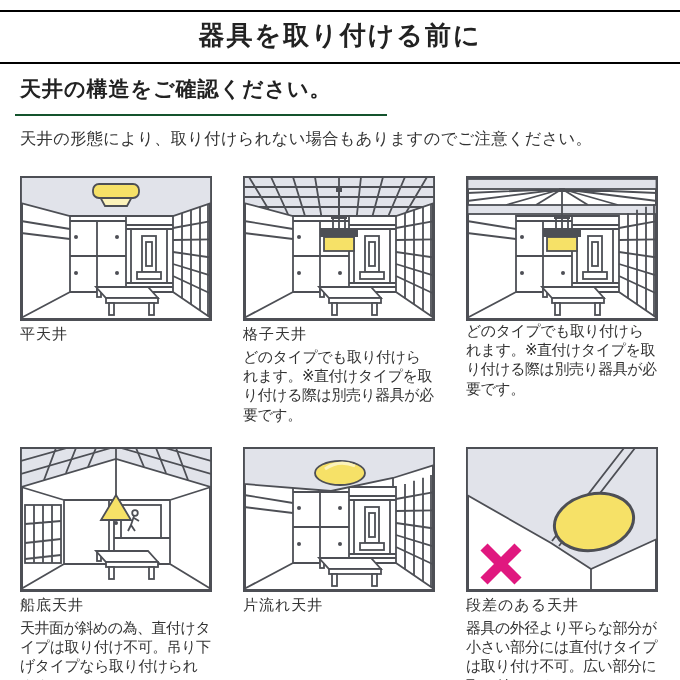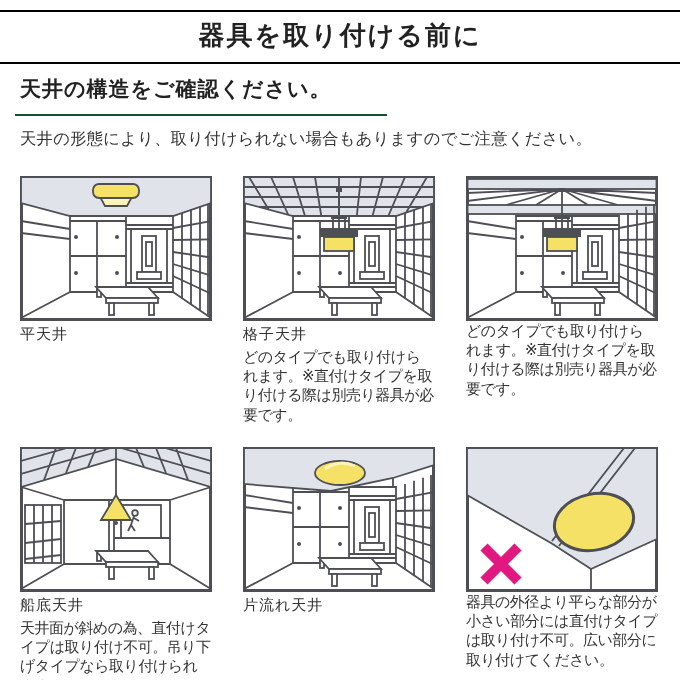--- a/index.html
+++ b/index.html
@@ -182,19 +182,20 @@
 
   <figure class="panel">
     <svg width="192" height="145" viewBox="0 0 192 145">
       <rect class="frame" x="1.5" y="1.5" width="189" height="142"></rect>
       <path class="ceil" d="M1,1 H191 V92 L125,122 L85,96 L1,48 Z"></path>
       <path class="s" d="M125,122 V143"></path>
       <path class="s" d="M158,1 L86,94 M169,1 L93,99"></path>
       <ellipse class="yel" cx="128" cy="75" rx="40" ry="28" transform="rotate(-12 128 75)" style="stroke-width:3"></ellipse>
       <path d="M18,100 L52,134 M52,100 L18,134" stroke="var(--x-mark)" stroke-width="10" fill="none"></path>
     </svg>
+    <h3>段差のある天井</h3>
     <p>器具の外径より平らな部分が小さい部分には直付けタイプは取り付け不可。広い部分に取り付けてください。</p>
   </figure>
 
 </div>
 
 
 
 
 </body></html>

